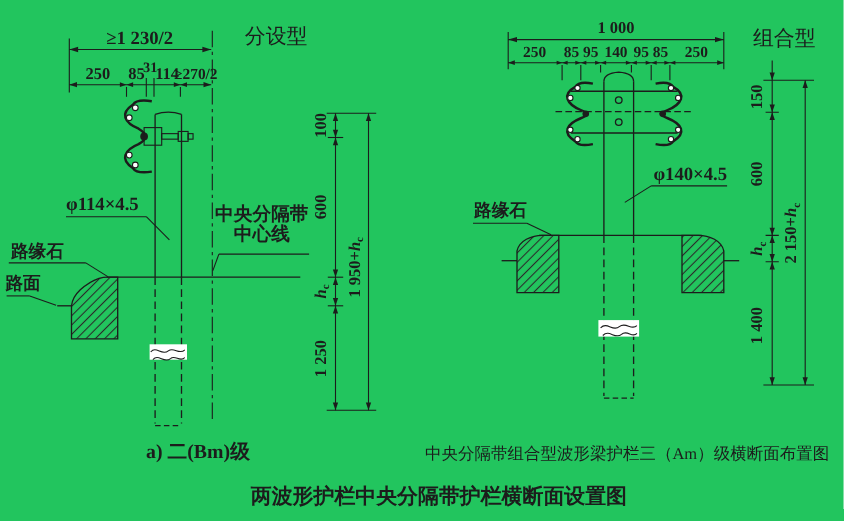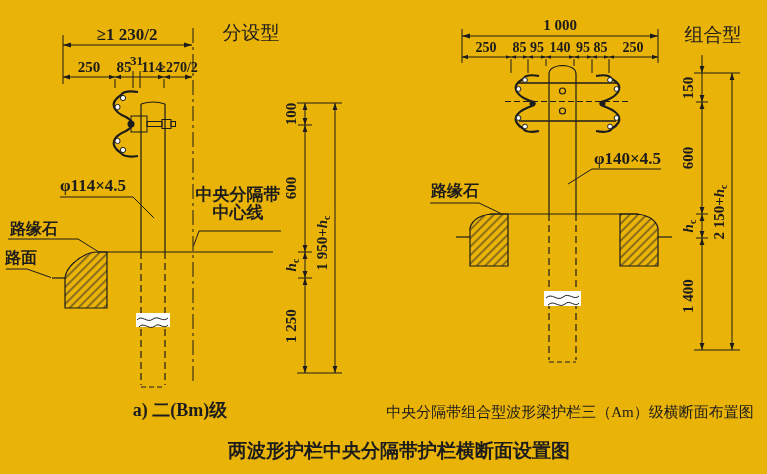--- a/index.html
+++ b/index.html
@@ -1,16 +1,16 @@
 <!DOCTYPE html>
 <html><head>
 <meta charset="utf-8">
 <style>
   html,body{margin:0;padding:0;background:#ffffff;}
-  .canvas{position:relative;width:767px;height:474px;background:#eab308;overflow:hidden;}
+  .canvas{position:relative;width:767px;height:474px;background:#22c55e;overflow:hidden;}
   svg{display:block;}
   text{fill:#1c1c1c;font-family:"Liberation Serif","DejaVu Serif",serif;font-weight:bold;}
   .dim{font-size:15px;}
   .dim-s{font-size:13px;}
   .dim-w{font-size:14px;}
   .big{font-size:17px;}
   .cjk{font-size:17px;}
   .cjk-s{font-size:16px;}
   .cap{font-size:18px;}
   .cap2{font-size:15px;font-weight:normal;}

